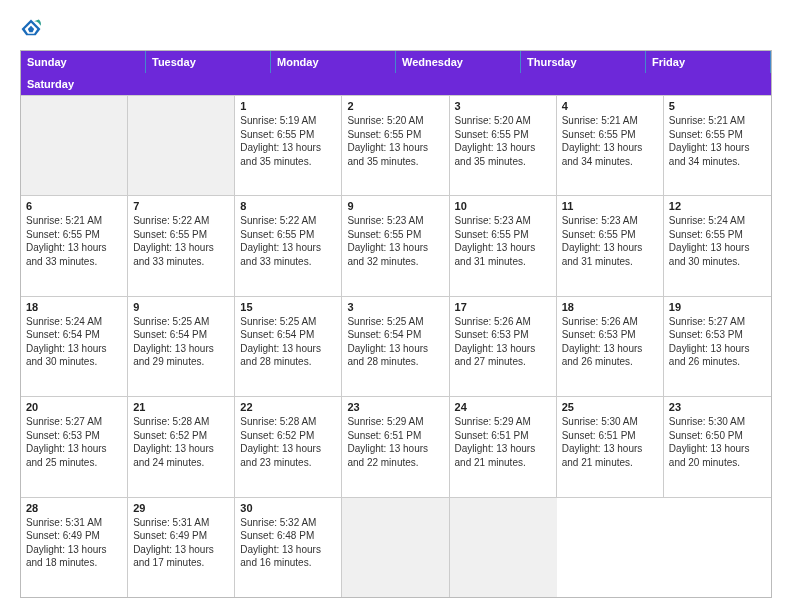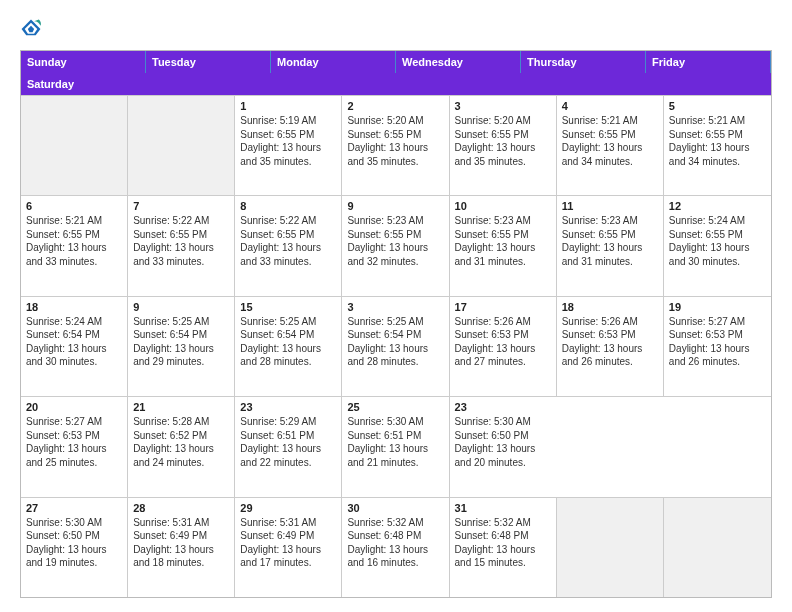--- a/index.html
+++ b/index.html
@@ -278,67 +278,67 @@
 Sunset: 6:53 PM
 Daylight: 13 hours and 25 minutes.</div>
           </div>
           <div class="cal-cell">
             <div class="day-num">21</div>
             <div class="info">Sunrise: 5:28 AM
 Sunset: 6:52 PM
 Daylight: 13 hours and 24 minutes.</div>
           </div>
           <div class="cal-cell">
+            <div class="day-num">22</div>
+            <div class="info">Sunrise: 5:28 AM
+Sunset: 6:52 PM
+Daylight: 13 hours and 23 minutes.</div>
+          </div>
+          <div class="cal-cell">
             <div class="day-num">23</div>
             <div class="info">Sunrise: 5:29 AM
 Sunset: 6:51 PM
 Daylight: 13 hours and 22 minutes.</div>
           </div>
           <div class="cal-cell">
+            <div class="day-num">24</div>
+            <div class="info">Sunrise: 5:29 AM
+Sunset: 6:51 PM
+Daylight: 13 hours and 21 minutes.</div>
+          </div>
+          <div class="cal-cell">
             <div class="day-num">25</div>
             <div class="info">Sunrise: 5:30 AM
 Sunset: 6:51 PM
 Daylight: 13 hours and 21 minutes.</div>
           </div>
           <div class="cal-cell">
             <div class="day-num">23</div>
             <div class="info">Sunrise: 5:30 AM
 Sunset: 6:50 PM
 Daylight: 13 hours and 20 minutes.</div>
           </div>
         </div>
         <div class="cal-week">
           <div class="cal-cell">
-            <div class="day-num">27</div>
-            <div class="info">Sunrise: 5:30 AM
-Sunset: 6:50 PM
-Daylight: 13 hours and 19 minutes.</div>
-          </div>
-          <div class="cal-cell">
             <div class="day-num">28</div>
             <div class="info">Sunrise: 5:31 AM
 Sunset: 6:49 PM
 Daylight: 13 hours and 18 minutes.</div>
           </div>
           <div class="cal-cell">
             <div class="day-num">29</div>
             <div class="info">Sunrise: 5:31 AM
 Sunset: 6:49 PM
 Daylight: 13 hours and 17 minutes.</div>
           </div>
           <div class="cal-cell">
             <div class="day-num">30</div>
             <div class="info">Sunrise: 5:32 AM
 Sunset: 6:48 PM
 Daylight: 13 hours and 16 minutes.</div>
-          </div>
-          <div class="cal-cell">
-            <div class="day-num">31</div>
-            <div class="info">Sunrise: 5:32 AM
-Sunset: 6:48 PM
-Daylight: 13 hours and 15 minutes.</div>
           </div>
           <div class="cal-cell empty shaded"></div>
           <div class="cal-cell empty shaded"></div>
         </div>
       </div>
   </div>
 </div>
 
 </body></html>

